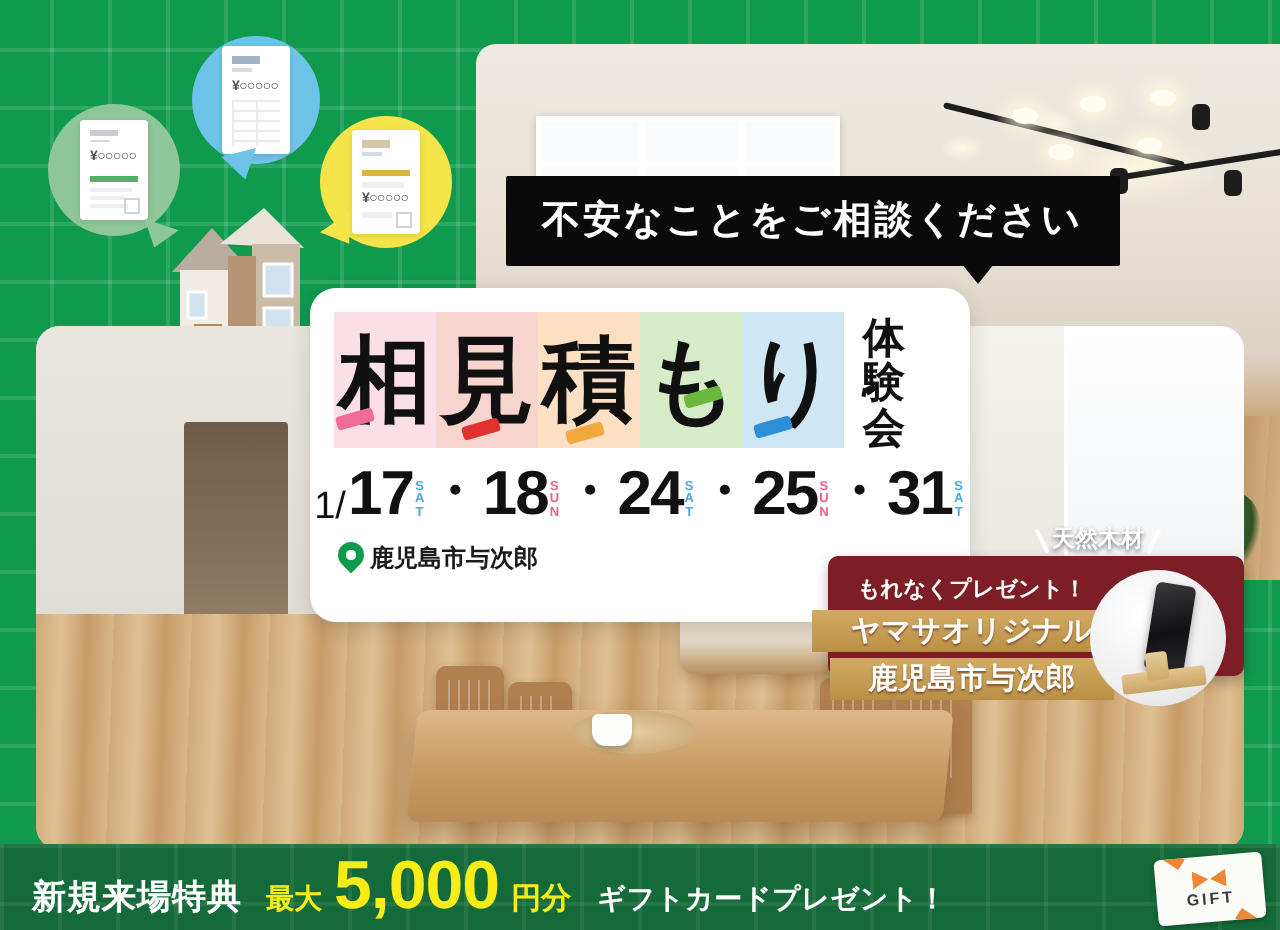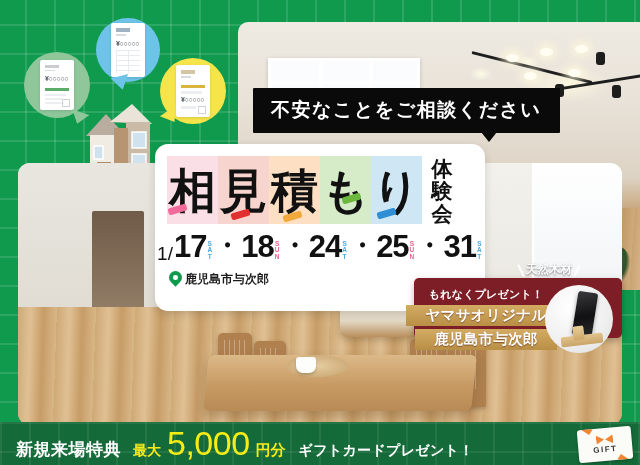--- a/index.html
+++ b/index.html
@@ -313,21 +313,21 @@
   }
   #bb-label {
     color: #ffffff; font-size: 17px; font-weight: 700; letter-spacing: 0.5px;
     font-family: "DejaVu Sans", "Liberation Sans", sans-serif;
   }
   #bb-max {
     color: #f5ec18; font-size: 14px; font-weight: 700; margin-left: 6px;
     font-family: "DejaVu Sans", "Liberation Sans", sans-serif;
   }
   #bb-amount {
-    color: #f5ec18; font-size: 34px; font-weight: 400; letter-spacing: -0.5px;
+    color: #f5ec18; font-size: 34px; font-weight: 700; letter-spacing: -0.5px;
     font-family: "Liberation Sans", sans-serif;
   }
   #bb-unit {
     color: #f5ec18; font-size: 15px; font-weight: 700;
     font-family: "DejaVu Sans", "Liberation Sans", sans-serif;
   }
   #bb-gift {
     color: #ffffff; font-size: 14px; font-weight: 700; margin-left: 7px;
     letter-spacing: 0.3px;
     font-family: "DejaVu Sans", "Liberation Sans", sans-serif;

